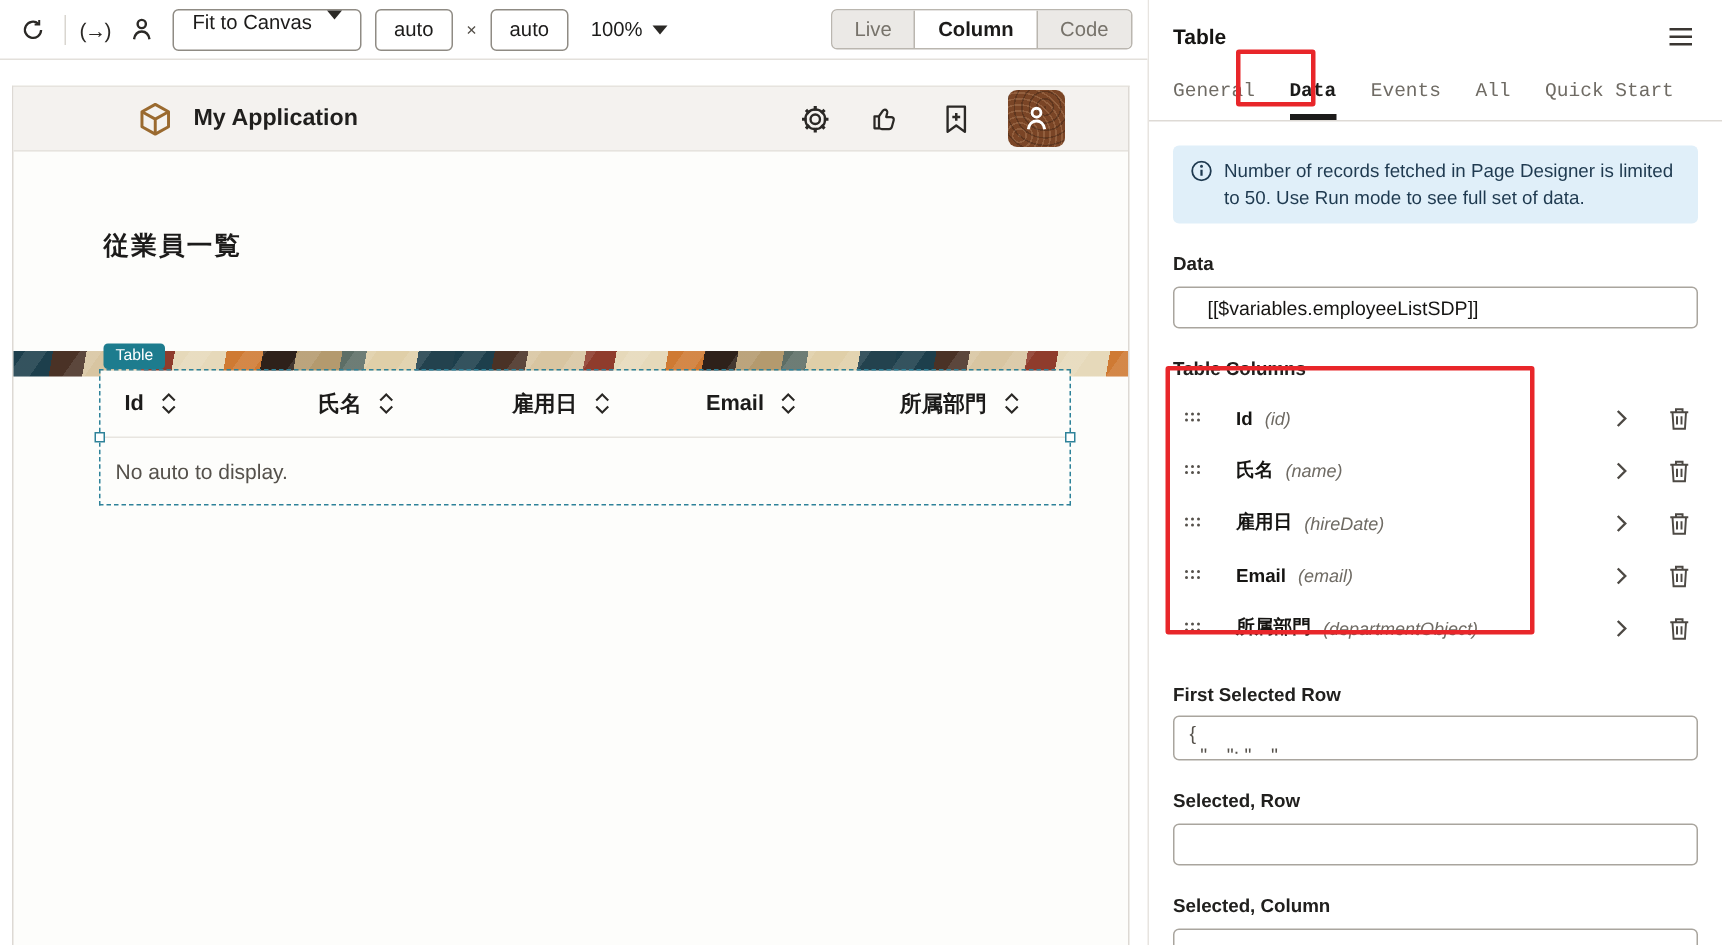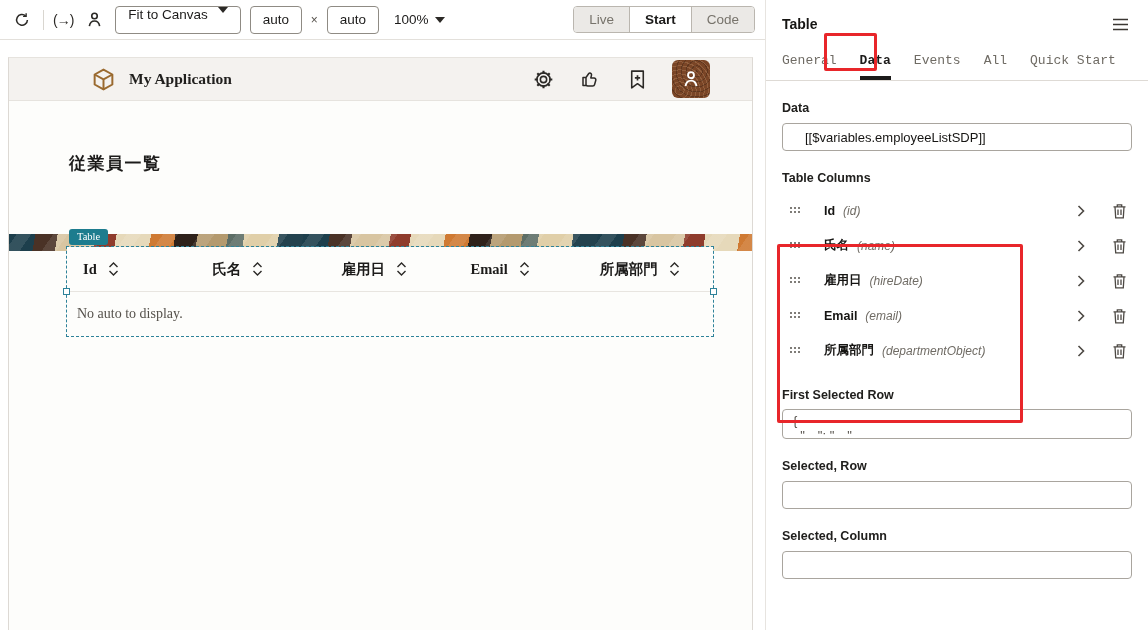--- a/index.html
+++ b/index.html
@@ -22,21 +22,21 @@
   .times { font-size:12px; color:#55514b; }
   .zoom-ctl { display:flex; align-items:center; gap:7px; font-size:13.5px; color:#1c1b1a; margin-left:6px; cursor:pointer; }
   .mode-group { margin-left:auto; display:flex; height:27px; border:1px solid #bab6af; border-radius:4px; overflow:hidden;text-align:center; }
   .mode-btn { padding:0 15px; display:flex; align-items:center; font-size:13.5px; background:#ebe9e6; color:#77736b;
     border-right:1px solid #bab6af; cursor:pointer; }
   .mode-btn:last-child { border-right:none; }
   .mode-btn.active { background:#fff; color:#1c1b1a; font-weight:700; }
 
   
   .page { position:absolute; left:8px; top:57px; width:745px; height:573px; background:#fdfdfb;
-    border-left:1px solid #ddd9d4; border-right:1px solid #ddd9d4; border-top:1px solid #e6e3de;font-family:Liberation Serif, serif; }
+    border-left:1px solid #ddd9d4; border-right:1px solid #ddd9d4; border-top:1px solid #e6e3de; }
   .appbar { position:absolute; left:0; top:0; width:100%; height:43px; background:#f4f2ef;
     border-bottom:1px solid #e6e3de; display:flex; align-items:center; padding:0 42px 0 82px; }
   .app-title { font-size:15.5px; font-weight:700; color:#201f1d; margin-left:13px; }
   .appbar-icons { margin-left:auto; display:flex; align-items:center; gap:23px; }
   .avatar { width:38px; height:38px; border-radius:6px; overflow:hidden; display:flex; align-items:center; justify-content:center;
     background:#7a4526;
     background-image:repeating-radial-gradient(circle at 65% 30%, rgba(0,0,0,.22) 0 1px, transparent 1px 5px),
       repeating-radial-gradient(circle at 20% 80%, rgba(255,214,170,.18) 0 1px, transparent 1px 4px); cursor:pointer; }
   .page-heading { position:absolute; left:60px; top:94px; font-size:17px; font-weight:700; color:#1c1b1a; letter-spacing:1.5px; }
   .banner { position:absolute; left:0; top:176px; width:100%; height:17px;
@@ -113,21 +113,21 @@
       </div>
       <div class="size-input">auto</div>
       <span class="times">×</span>
       <div class="size-input">auto</div>
       <div class="zoom-ctl">
         <span>100%</span>
         <span class="caret"></span>
       </div>
       <div class="mode-group">
         <div class="mode-btn">Live</div>
-        <div class="mode-btn active">Start</div>
+        <div class="mode-btn active">Column</div>
         <div class="mode-btn">Code</div>
       </div>
     </div>
 
     <div class="page">
       <div class="appbar">
         <span>
           <svg width="25" height="25" viewBox="0 0 24 24" fill="none" stroke="#9a6a2f" stroke-width="1.9" stroke-linejoin="round">
             <path d="M12 2.5l8.5 4.7v9.6L12 21.5l-8.5-4.7V7.2z"></path>
               <path d="M3.5 7.2l8.5 4.7 8.5-4.7M12 11.9v9.6"></path>
@@ -223,20 +223,28 @@
     </div>
 
     <div class="tabs">
       <span class="tab">General</span>
       <span class="tab active">Data</span>
       <span class="tab">Events</span>
       <span class="tab">All</span>
       <span class="tab">Quick Start</span>
     </div>
 
+    <div class="info-box">
+      <svg width="14" height="14" viewBox="0 0 14 14" fill="none" stroke="#1f3a50" stroke-width="1.2">
+        <circle cx="7" cy="7" r="6.2"></circle>
+          <path d="M7 6.2v4" stroke-width="1.5"></path>
+          <circle cx="7" cy="3.8" r=".4" fill="#1f3a50"></circle>
+      </svg>
+      <span>Number of records fetched in Page Designer is limited to 50. Use Run mode to see full set of data.</span>
+    </div>
 
     <div class="f-label">Data</div>
     <div class="f-input">[[$variables.employeeListSDP]]</div>
 
     <div class="f-label">Table Columns</div>
 
     <div class="col-list">
       <div class="col-row">
         <span class="drag-dots">
             <i></i>

